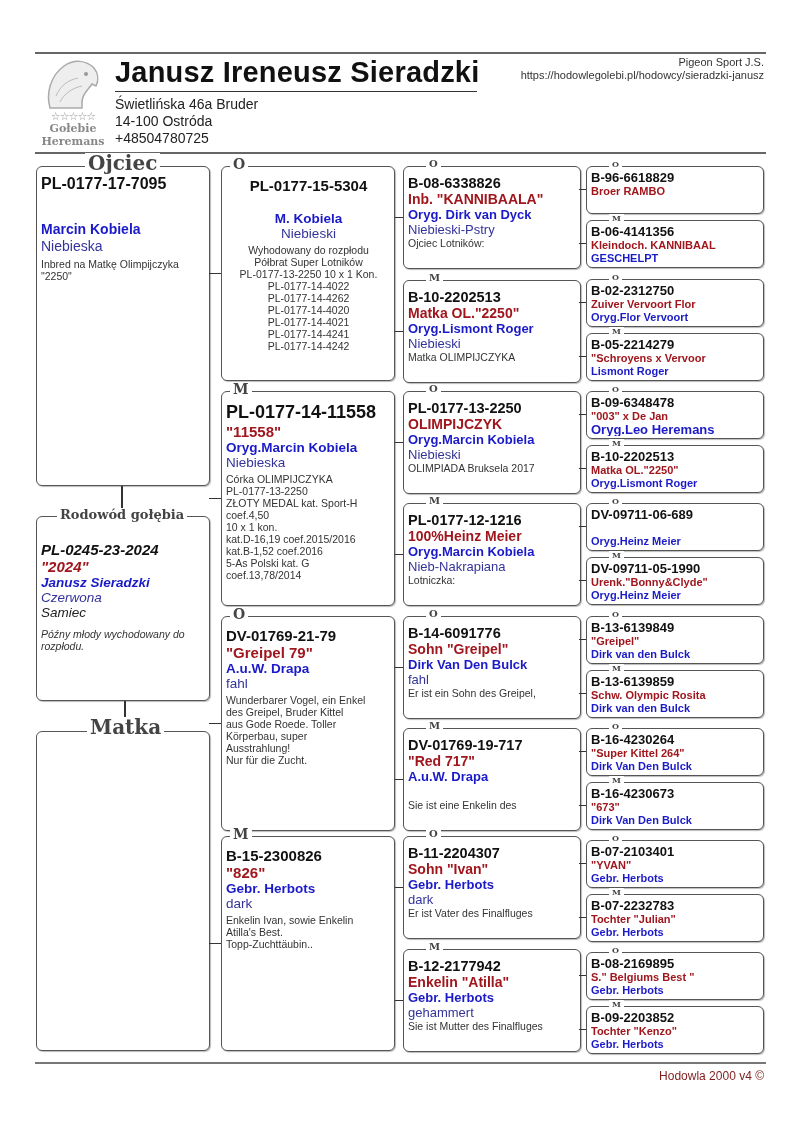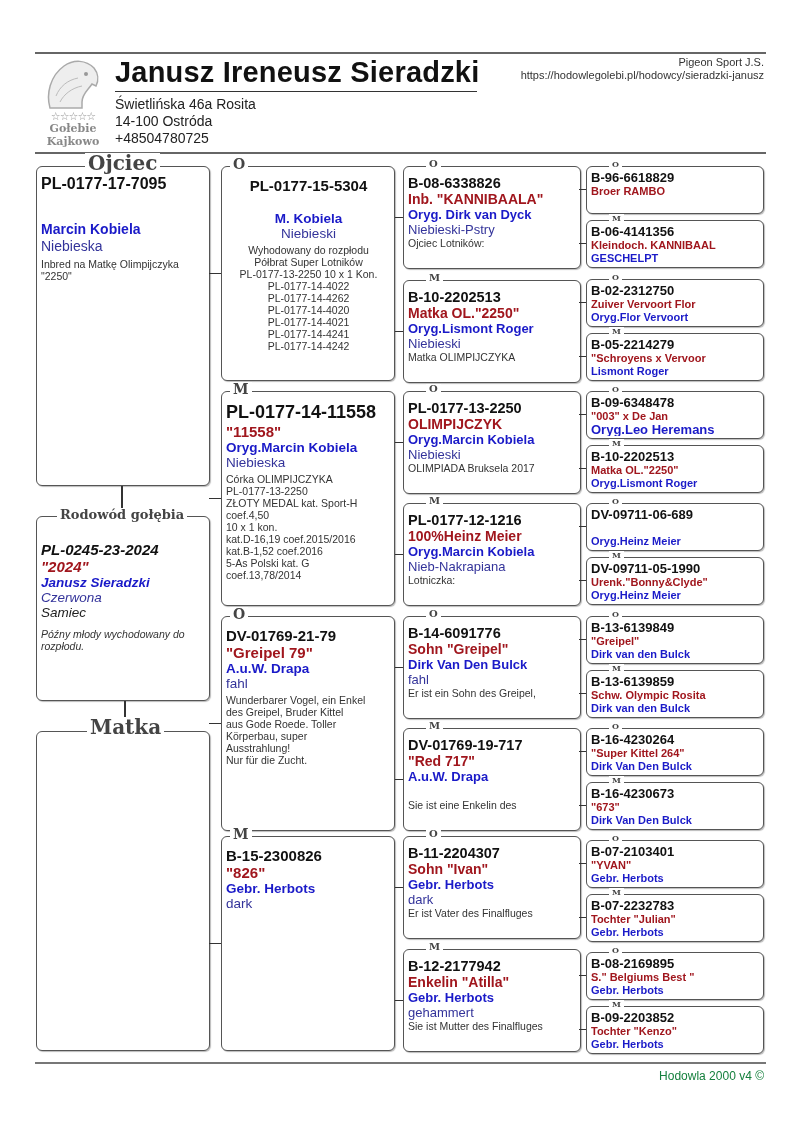--- a/index.html
+++ b/index.html
@@ -10,21 +10,21 @@
   .logo{position:absolute;left:36px;top:56px;width:74px;height:92px;}
   .logo svg{position:absolute;left:6px;top:0;}
   .logo .stars{position:absolute;left:0;top:54px;width:74px;text-align:center;font-size:11px;color:#999;letter-spacing:-1px;}
   .logo .l1{position:absolute;left:0;top:66px;width:74px;text-align:center;font-family:"DejaVu Serif",serif;font-weight:bold;font-size:11px;color:#888;}
   .logo .l2{position:absolute;left:0;top:79px;width:74px;text-align:center;font-family:"DejaVu Serif",serif;font-weight:bold;font-size:11px;color:#888;}
   .owner{position:absolute;left:115px;top:56px;font-size:29px;font-weight:bold;color:#111;white-space:nowrap;letter-spacing:0.2px;}
   .owner-ul{position:absolute;left:115px;top:91px;width:362px;height:1px;background:#333;}
   .addr{position:absolute;left:115px;font-size:14px;color:#222;}
   .brand{position:absolute;right:36px;top:56px;font-size:11px;color:#333;text-align:right;}
   .url{position:absolute;right:36px;top:69px;font-size:11px;color:#333;text-align:right;white-space:nowrap;}
-  .footer{position:absolute;right:36px;top:1069px;font-size:12px;color:#15803d;}
+  .footer{position:absolute;right:36px;top:1069px;font-size:12px;color:#7f1d1d;}
 
   .box{position:absolute;border:1.5px solid #555;border-radius:6px;background:#fff;box-shadow:1px 1px 1px #bbb;overflow:visible;}
   .legend{position:absolute;top:-10px;background:#fff;padding:0 3px;font-family:"DejaVu Serif",serif;font-weight:bold;color:#444;line-height:1;}
   .inner{position:absolute;left:4px;right:3px;overflow:hidden;}
   .ring{font-weight:bold;color:#111;white-space:nowrap;}
   .nm{font-weight:bold;color:#a0161d;white-space:nowrap;}
   .br{font-weight:bold;color:#1a1ac8;white-space:nowrap;}
   .col{color:#33339a;white-space:nowrap;}
   .sex{color:#222;}
   .note{color:#333;white-space:pre-line;}
@@ -37,25 +37,25 @@
 <div class="hr-top"></div>
 <div class="logo">
   <svg width="60" height="56" viewBox="0 0 60 56">
     <path d="M8 52 C4 38 8 20 22 10 C32 3 44 4 52 12 C56 17 57 24 54 30 L50 28 C46 34 40 38 40 46 L40 52 Z" fill="#eee" stroke="#aaa" stroke-width="1.5"></path>
     <path d="M14 40 C18 30 26 24 36 22" fill="none" stroke="#bbb" stroke-width="1"></path>
     <path d="M18 46 C22 38 30 32 40 30" fill="none" stroke="#bbb" stroke-width="1"></path>
     <circle cx="44" cy="18" r="2" fill="#999"></circle>
   </svg>
   <div class="stars">☆☆☆☆☆</div>
   <div class="l1">Gołebie</div>
-  <div class="l2">Kajkowo</div>
+  <div class="l2">Heremans</div>
 </div>
 <div class="owner">Janusz Ireneusz Sieradzki</div>
 <div class="owner-ul"></div>
-<div class="addr" style="top:96px">Świetlińska 46a Rosita</div>
+<div class="addr" style="top:96px">Świetlińska 46a Bruder</div>
 <div class="addr" style="top:113px">14-100 Ostróda</div>
 <div class="addr" style="top:130px">+48504780725</div>
 <div class="brand">Pigeon Sport J.S.</div>
 <div class="url">https://hodowlegolebi.pl/hodowcy/sieradzki-janusz</div>
 <div class="hr-mid"></div>
 
 <div class="box" style="left:36px;top:166px;width:172px;height:318px;">
   <div class="legend" style="left:48px;top:-14px;font-size:20px;">Ojciec</div>
   <div class="inner" style="top:8px;">
     <div class="ring" style="font-size:16px;">PL-0177-17-7095</div>
@@ -139,20 +139,23 @@
       </div>
     </div>
     <div class="hline" style="left:209px;top:722.5px;width:12px;"></div>
     <div class="box" style="left:221px;top:836px;width:172px;height:213px;">
       <div class="legend" style="left:8px;top:-10px;font-size:14px;">M</div>
       <div class="inner" style="top:10px;">
         <div class="ring" style="font-size:15px;">B-15-2300826</div>
         <div class="nm" style="font-size:15px;min-height:17px;">"826"</div>
         <div class="br" style="font-size:13.5px;">Gebr. Herbots</div>
         <div class="col" style="font-size:13.5px;">dark</div>
+        <div class="note" style="font-size:10.5px;line-height:12px;margin-top:3px;">Enkelin Ivan, sowie Enkelin
+Atilla's Best.
+Topp-Zuchttäubin..</div>
       </div>
     </div>
     <div class="hline" style="left:209px;top:942.5px;width:12px;"></div>
   </div>
 
 <div id="col3">
     <div class="box" style="left:403px;top:166px;width:176px;height:101px;">
       <div class="legend" style="left:22px;top:-8px;font-size:10px;">O</div>
       <div class="inner" style="top:8px;">
         <div class="ring" style="font-size:14.5px;">B-08-6338826</div>

